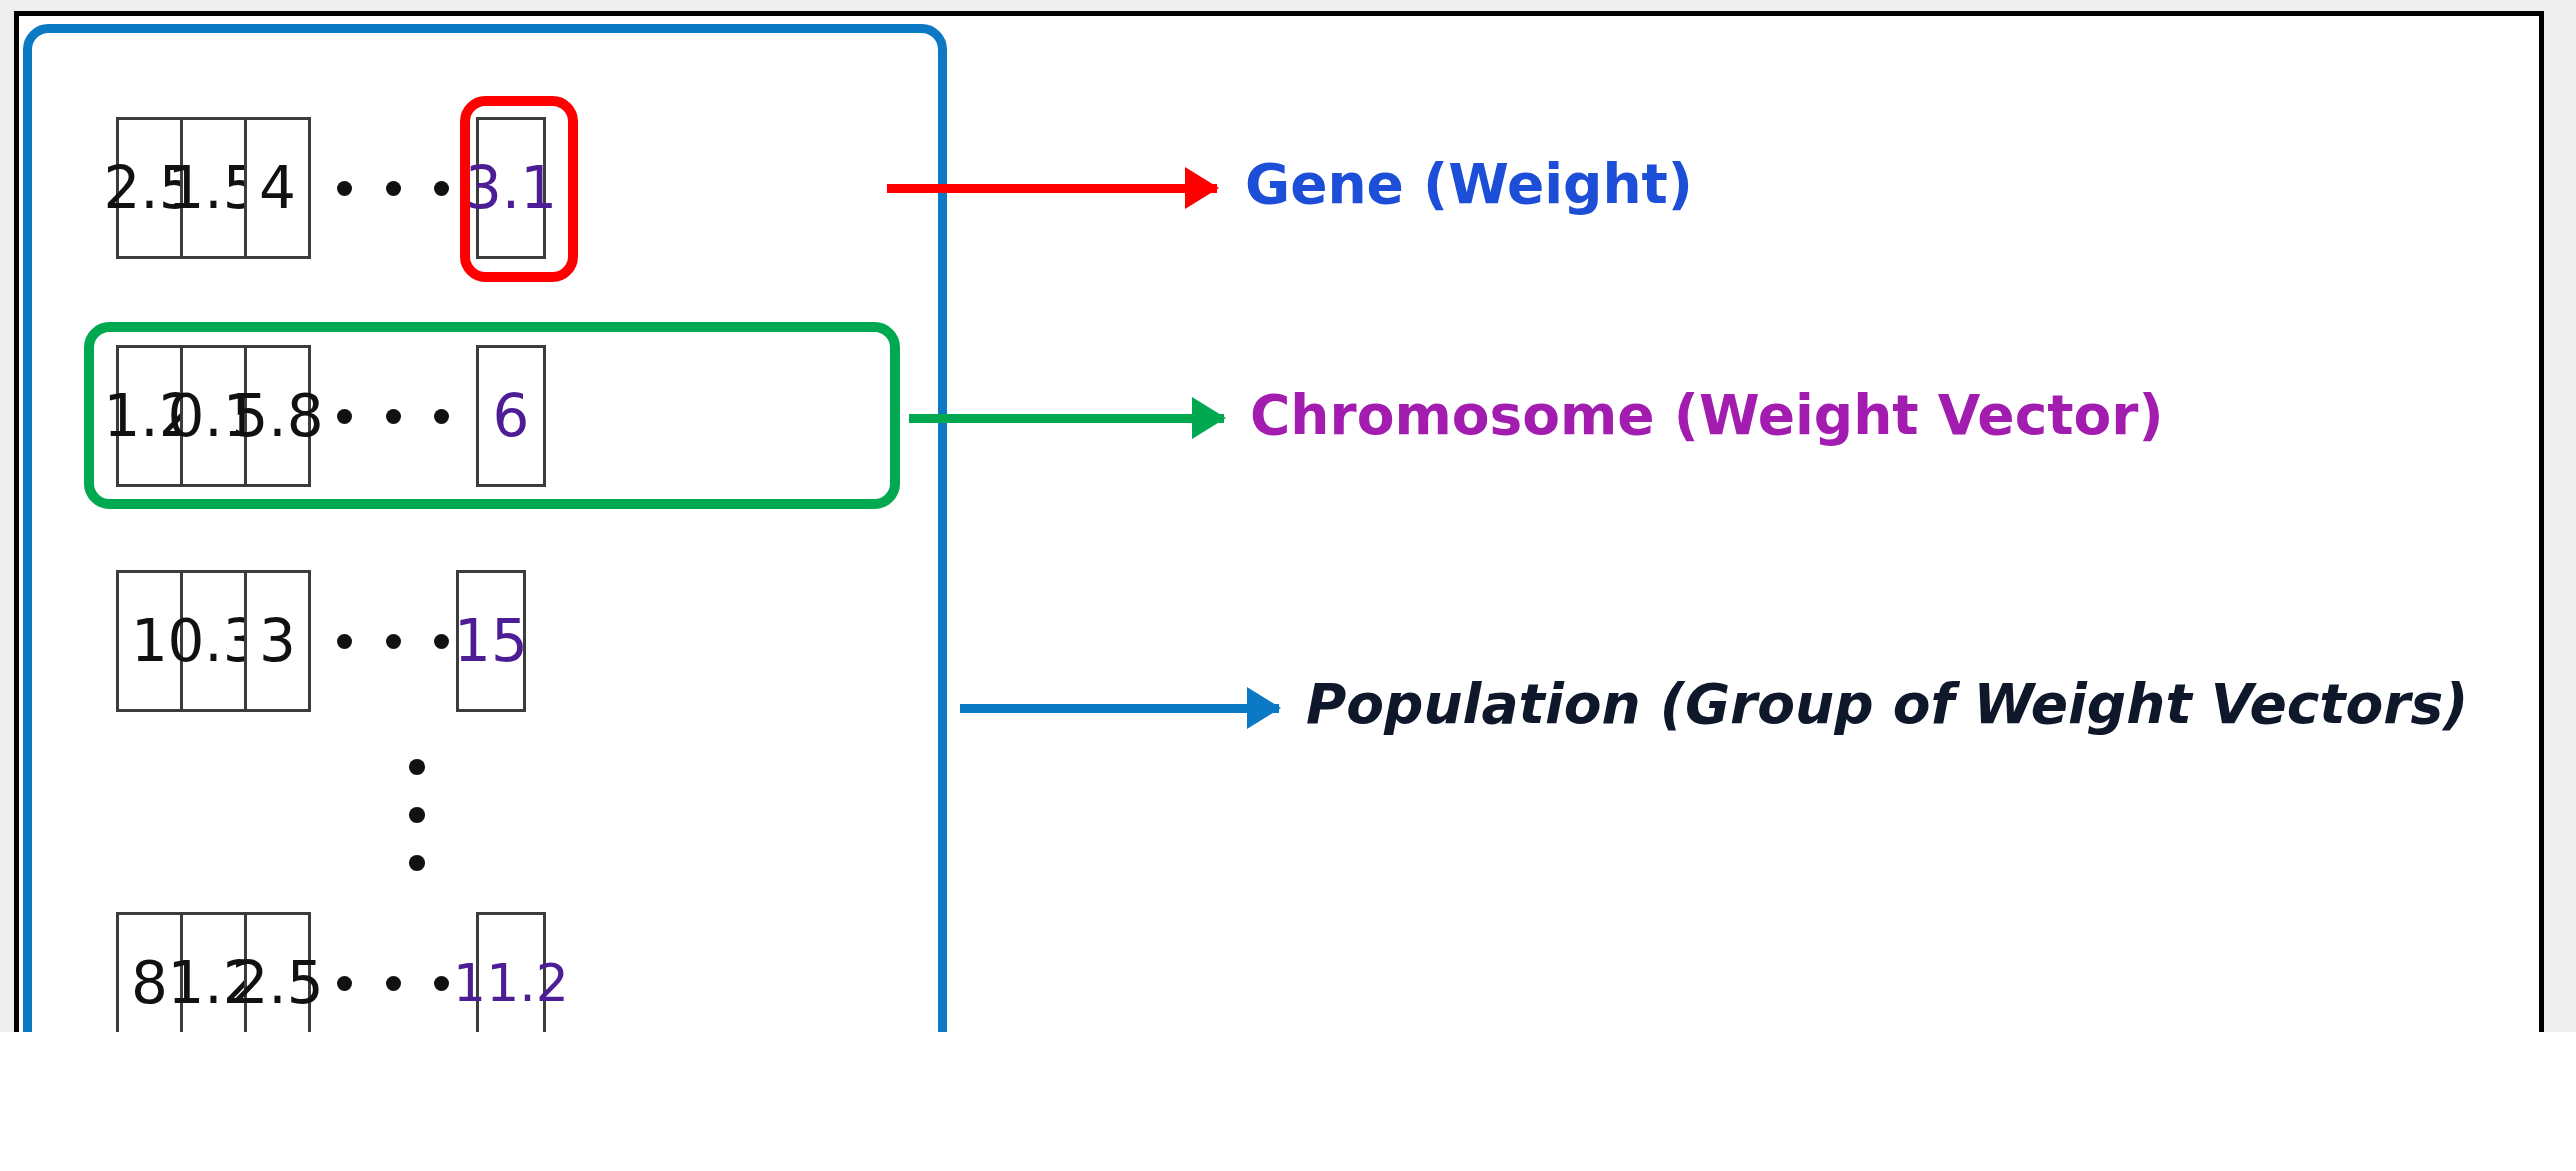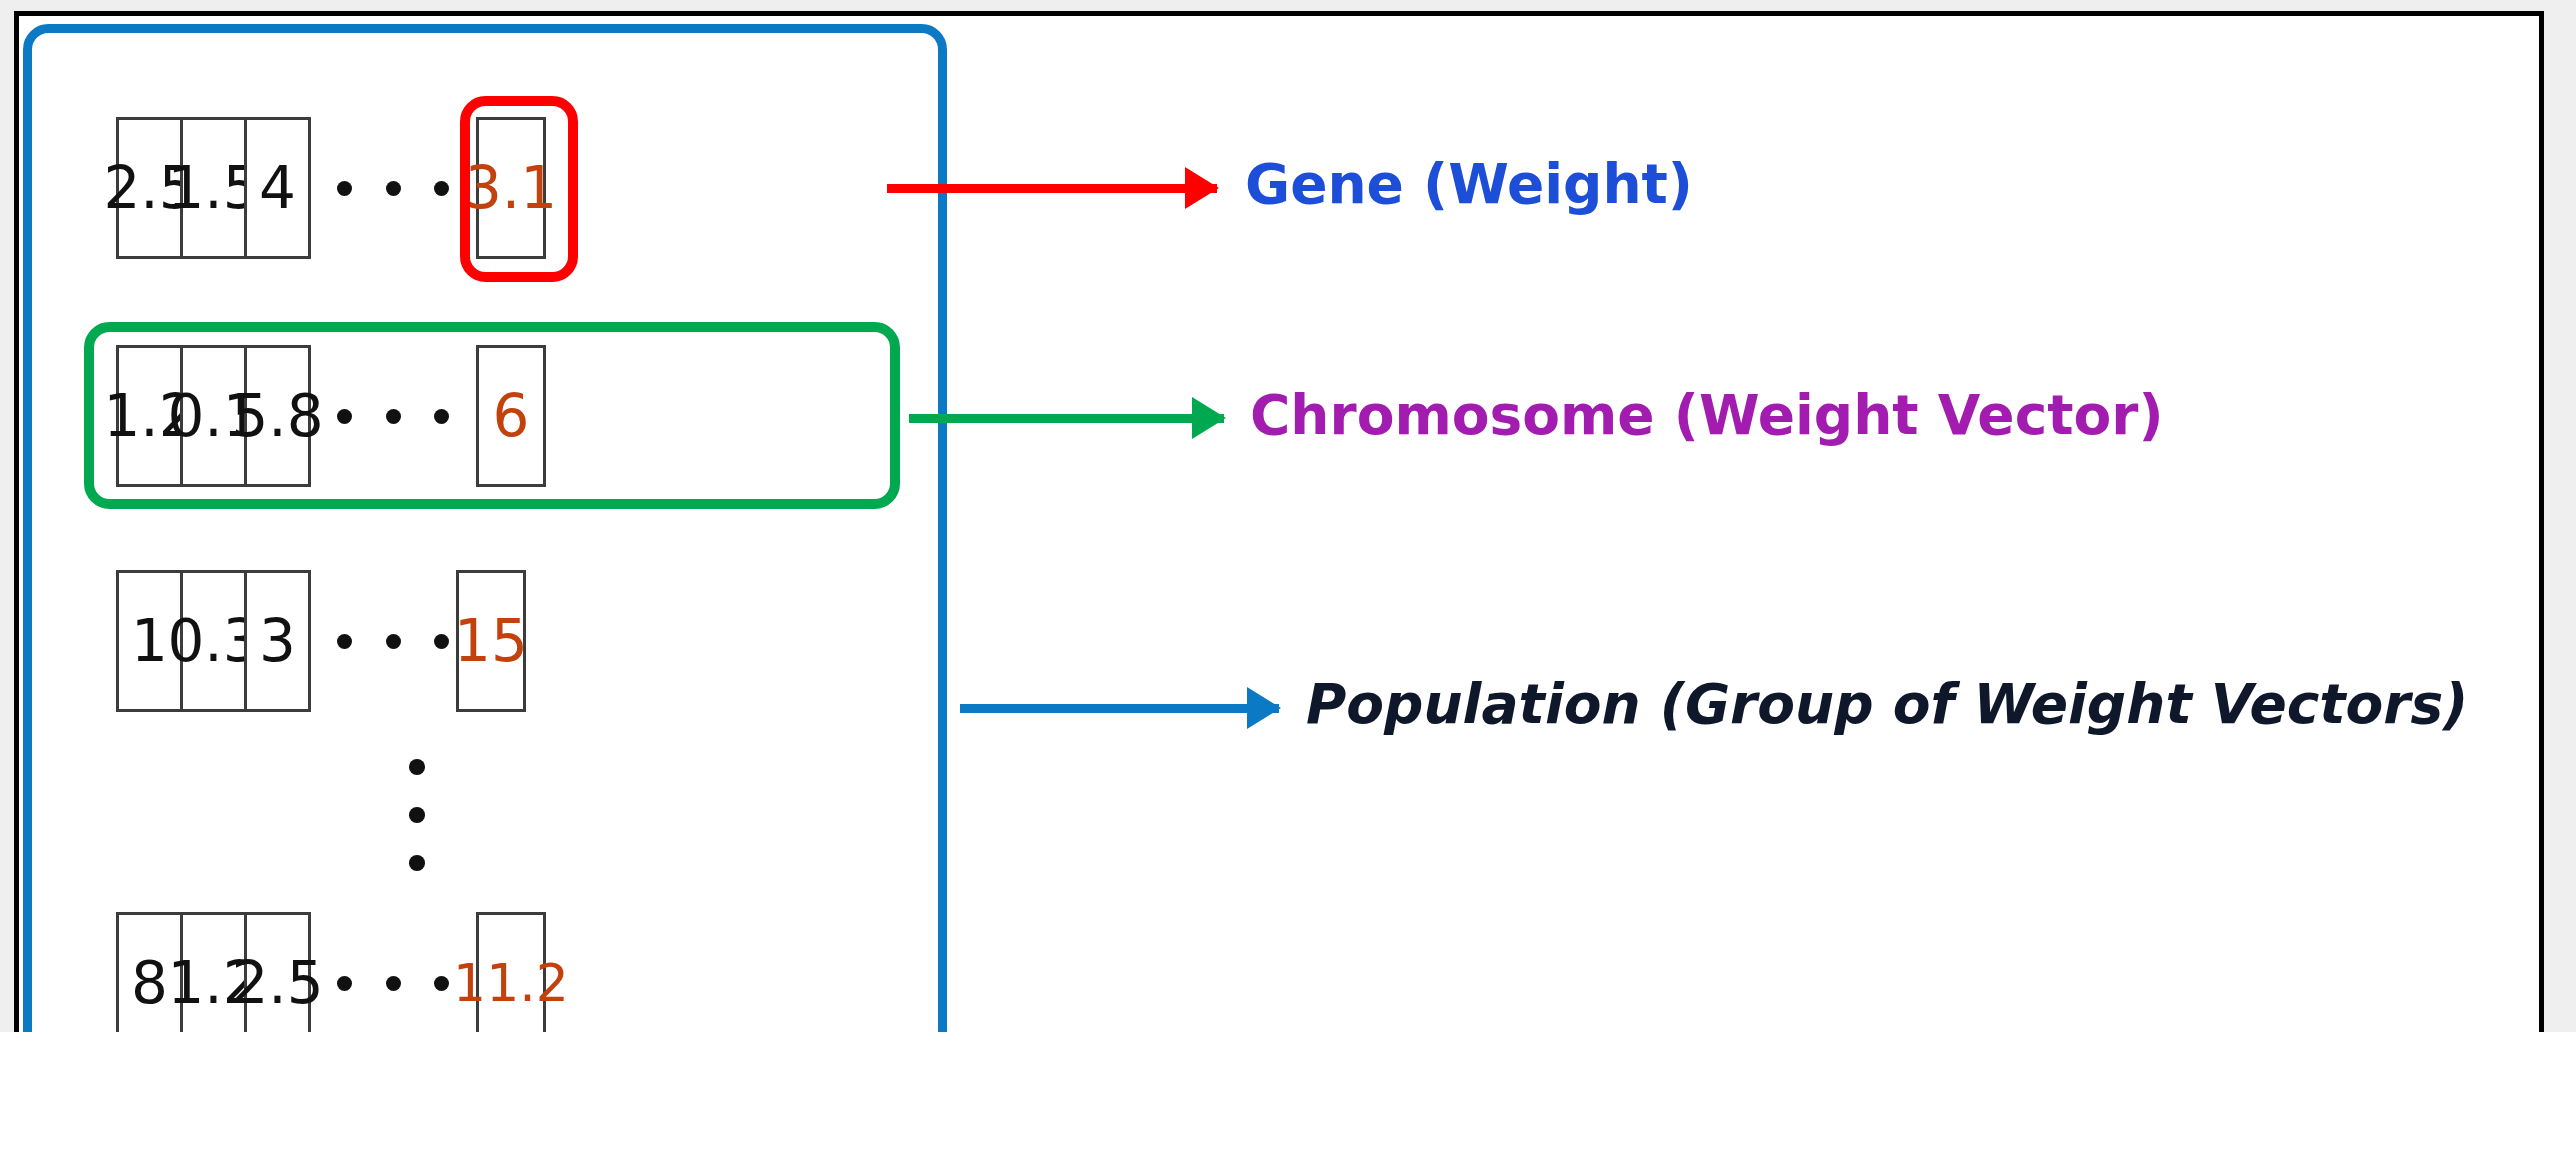--- a/index.html
+++ b/index.html
@@ -94,21 +94,21 @@
     position: absolute;
     top: 0;
     height: 142px;
     border: 3px solid #3c3c3c;
     box-sizing: border-box;
     display: flex;
     align-items: center;
     justify-content: center;
     background: #ffffff;
     font-size: 58px;
-    color: #c2410c;
+    color: #4c1d95;
     font-family: "DejaVu Sans", sans-serif;
     line-height: 1;
     z-index: 5;
   }
 
   
   .gene-highlight {
     position: absolute;
     border: 10.5px solid #FF0000;
     border-radius: 25.5px;

